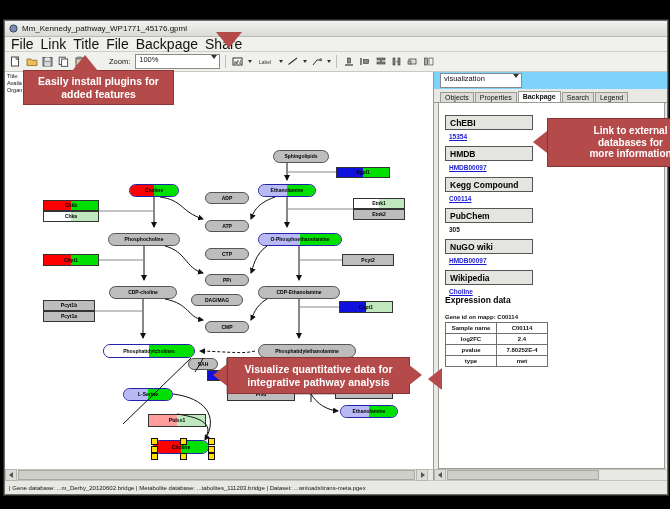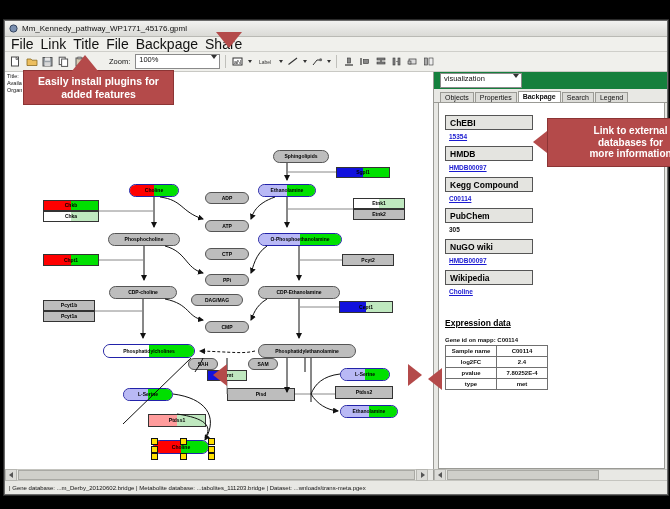--- a/index.html
+++ b/index.html
@@ -26,32 +26,32 @@
   .sep{width:1px;height:13px;background:#c0c0bb;margin:0 2px;}
   .dd{width:0;height:0;border-left:2.5px solid transparent;border-right:2.5px solid transparent;border-top:3.5px solid #333;margin-left:1px;}
 
   
   .body{flex:1;display:flex;min-height:0;}
   .canvaswrap{width:428px;background:#fff;border-right:1px solid #9a9a95;position:relative;overflow:hidden;}
   .rightwrap{flex:1;display:flex;flex-direction:column;background:#e8e8e4;min-width:0;}
 
   
   .metahdr{position:absolute;left:2px;top:1px;font-size:5.5px;color:#111;line-height:7px;z-index:3;}
-  .vistop{height:17px;background:#15803d;display:flex;align-items:center;padding-left:6px;}
+  .vistop{height:17px;background:#7dd3fc;display:flex;align-items:center;padding-left:6px;}
   .vistop .combo{width:75px;}
   .tabrow{height:13px;background:#e8e8e4;display:flex;align-items:flex-end;padding-left:6px;gap:1px;border-bottom:1px solid #9a9a95;}
   .tab{font-size:7px;color:#111;padding:1.5px 4px 1px;border:1px solid #9a9a95;border-bottom:none;background:#dcdcd8;}
   .tab.active{background:#fff;font-weight:bold;padding-bottom:2px;}
   .panel{flex:1;background:#fff;border:1px solid #9a9a95;border-top:none;margin:0 2px 0 4px;overflow:hidden;position:relative;padding:6px 0 0 6px;}
 
   .dbhdr{display:inline-block;min-width:78px;border:1px solid #555;background:#e4e4e0;font-size:8.5px;font-weight:bold;
          color:#000;padding:1.5px 4px;margin-top:6px;}
   .dblink{font-size:6.5px;color:#1a1ad0;text-decoration:underline;margin:3px 0 0 4px;display:block;font-weight:bold;}
   .dbplain{font-size:6.5px;color:#111;margin:3px 0 0 4px;display:block;font-weight:bold;}
-  .exphdr{font-size:8.5px;font-weight:bold;color:#000;margin-top:23px;display:block;text-decoration:underline;}
+  .exphdr{font-size:8.5px;font-weight:bold;color:#000;margin-top:0;display:block;}
   .geneid{font-size:6px;color:#111;margin-top:9px;display:block;font-weight:bold;}
   table.exp{border-collapse:collapse;margin-top:2px;}
   table.exp td{border:1px solid #707070;font-size:6px;text-align:center;padding:2px 3px;color:#111;font-weight:bold;
                min-width:44px;background:#fff;}
 
   
   .hscroll{height:10px;background:#e8e8e4;border-top:1px solid #c4c4bf;display:flex;align-items:center;}
   .hscroll .arrowbox{width:10px;height:10px;display:flex;align-items:center;justify-content:center;background:#dcdcd8;border:1px solid #b6b6b1;}
   .hscroll .thumb{height:8px;background:#cfcfca;border:1px solid #a9a9a4;margin:0 1px;}
   .statusbar{height:13px;background:#e8e8e4;border-top:1px solid #c4c4bf;display:flex;align-items:center;
@@ -537,16 +537,18 @@
   <div class="callout" style="left:23px;top:70px;width:149px;height:33px;font-size:10.5px;white-space:pre-line;">Easily install plugins for
 added features</div>
   <div class="arrowup" style="left:72px;top:55px;"></div>
 
   <div class="callout" style="left:547px;top:118px;width:117px;height:47px;font-size:10px;white-space:pre-line;padding-left:24px;">Link  to external
 databases  for
 more information</div>
   <div class="arrowleft" style="left:533px;top:131px;"></div>
   <div class="arrowleft" style="left:428px;top:368px;"></div>
 
+  <div class="callout" style="left:227px;top:357px;width:181px;height:35px;font-size:10.5px;white-space:pre-line;">Visualize quantitative data  for
+integrative pathway analysis</div>
   <div class="arrowleft" style="left:213px;top:364px;"></div>
   <div class="arrowright" style="left:408px;top:364px;"></div>
 
 </div>
 
 </body></html>

